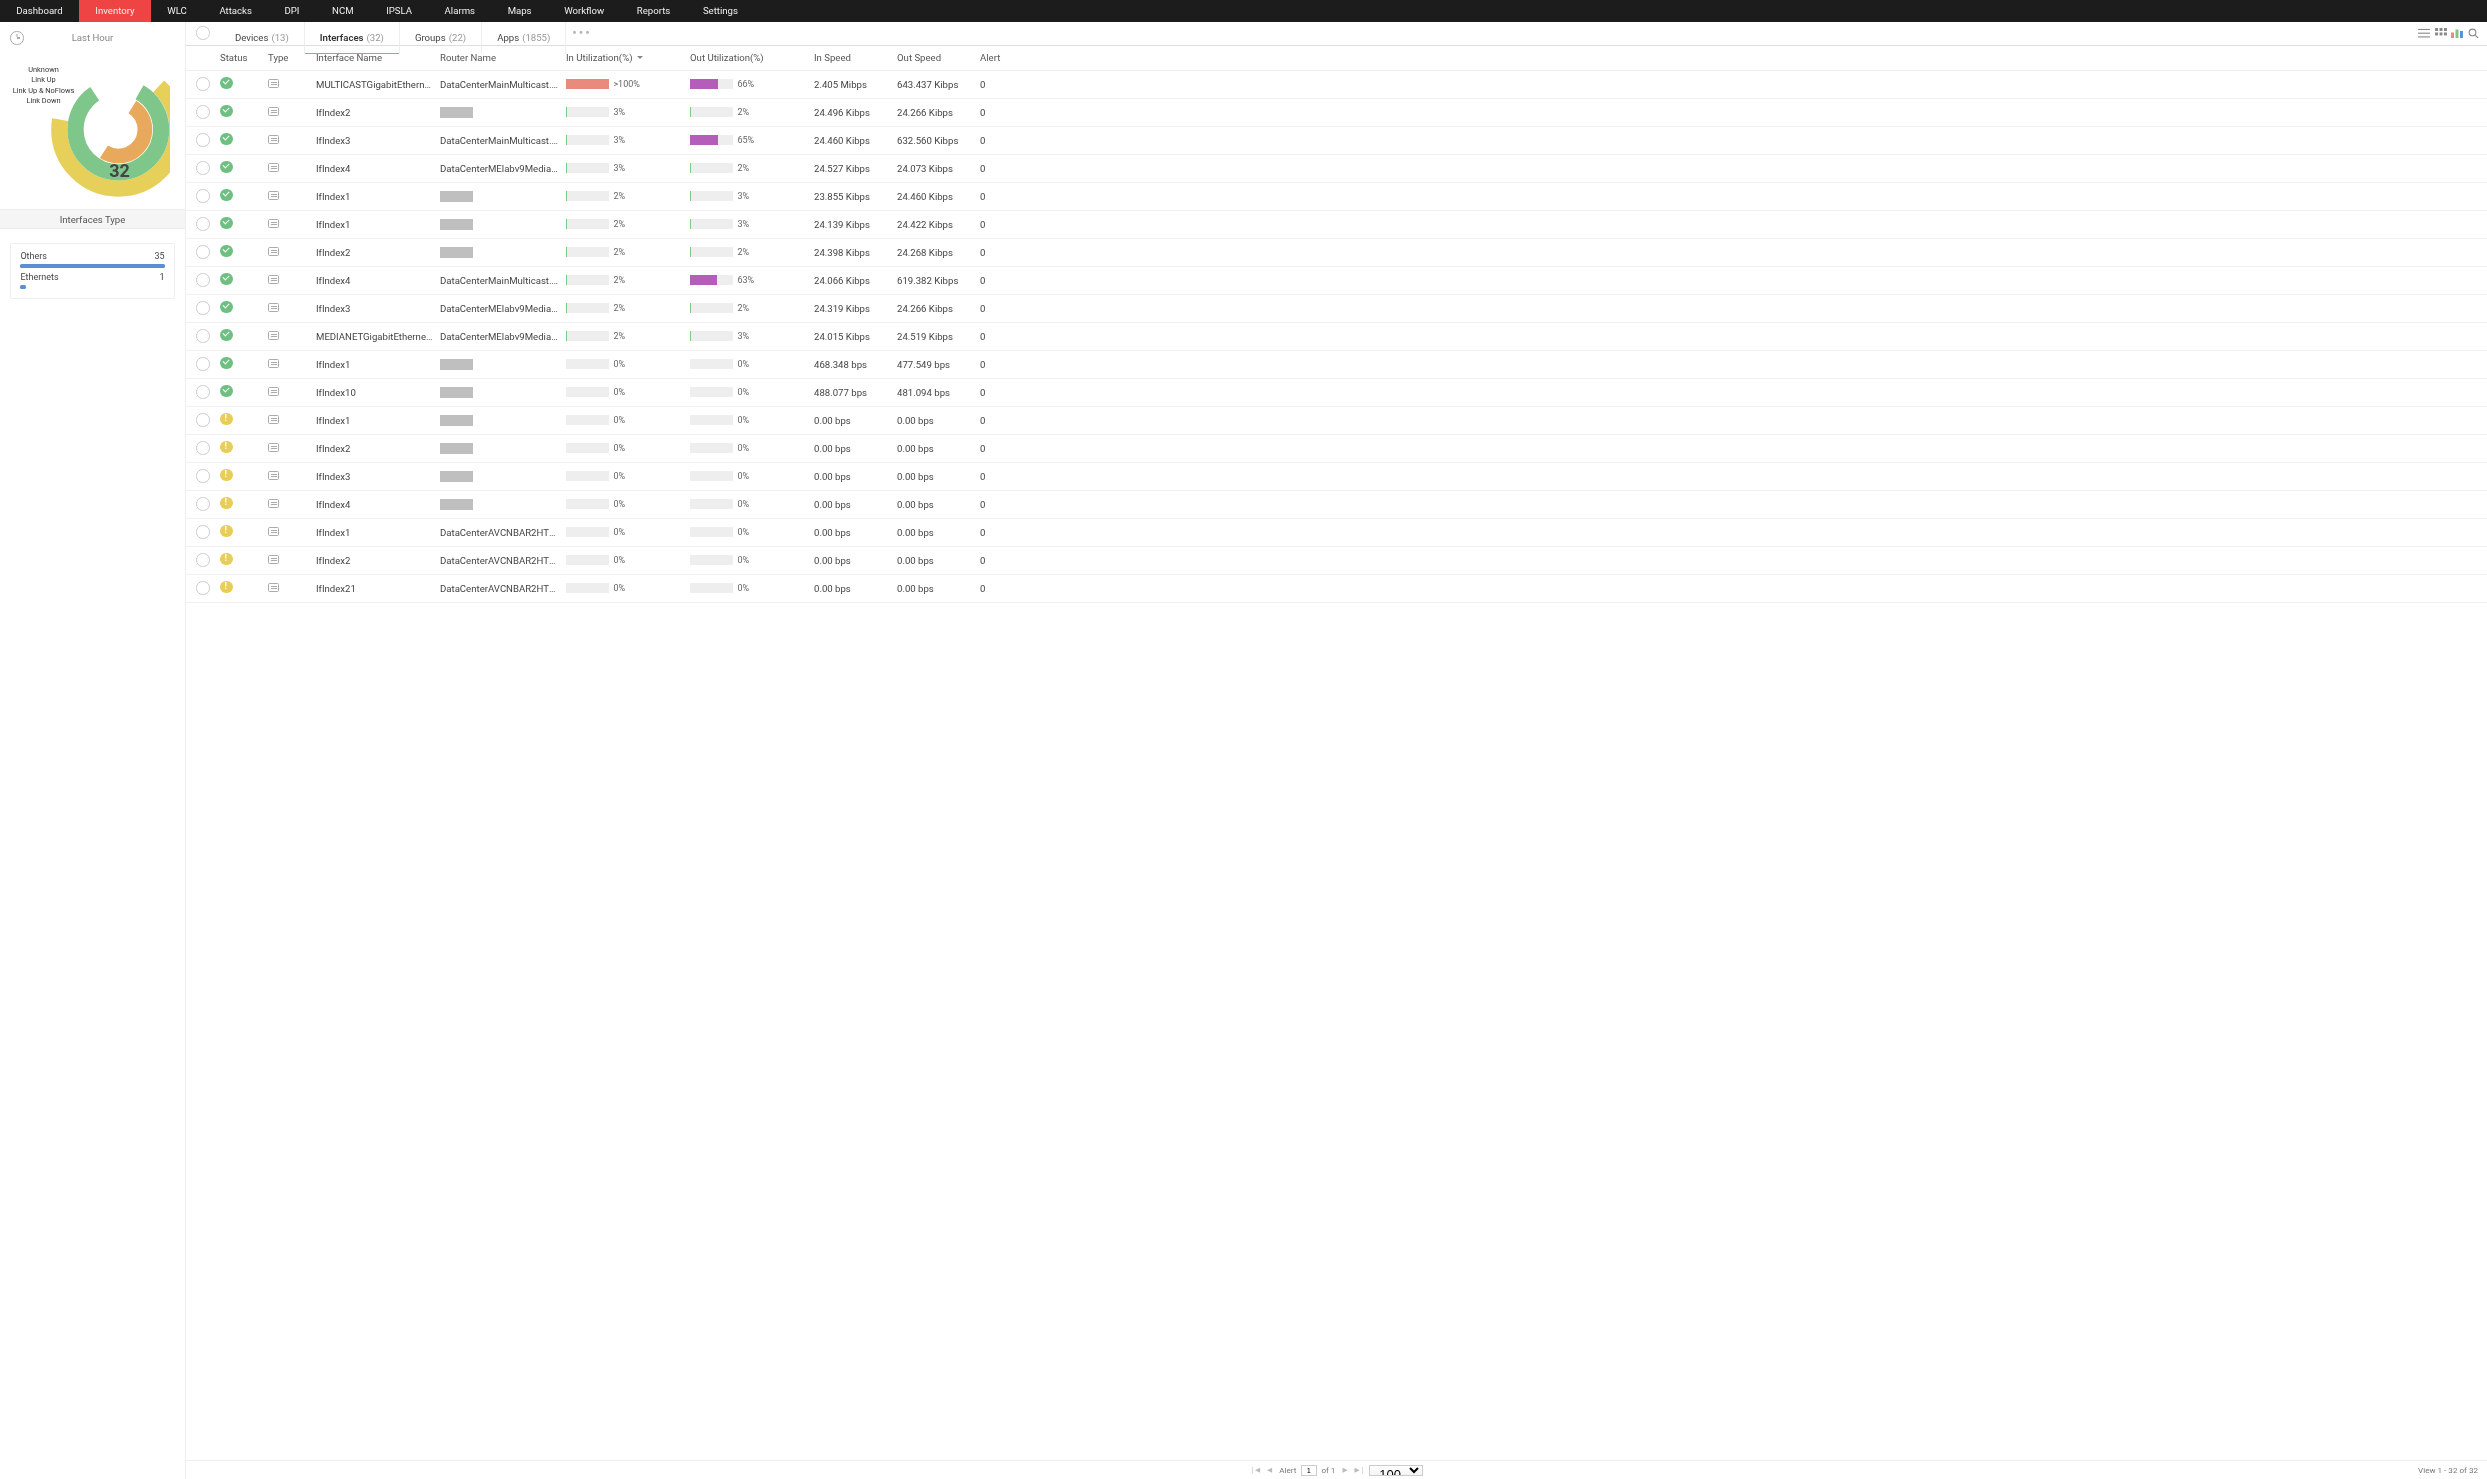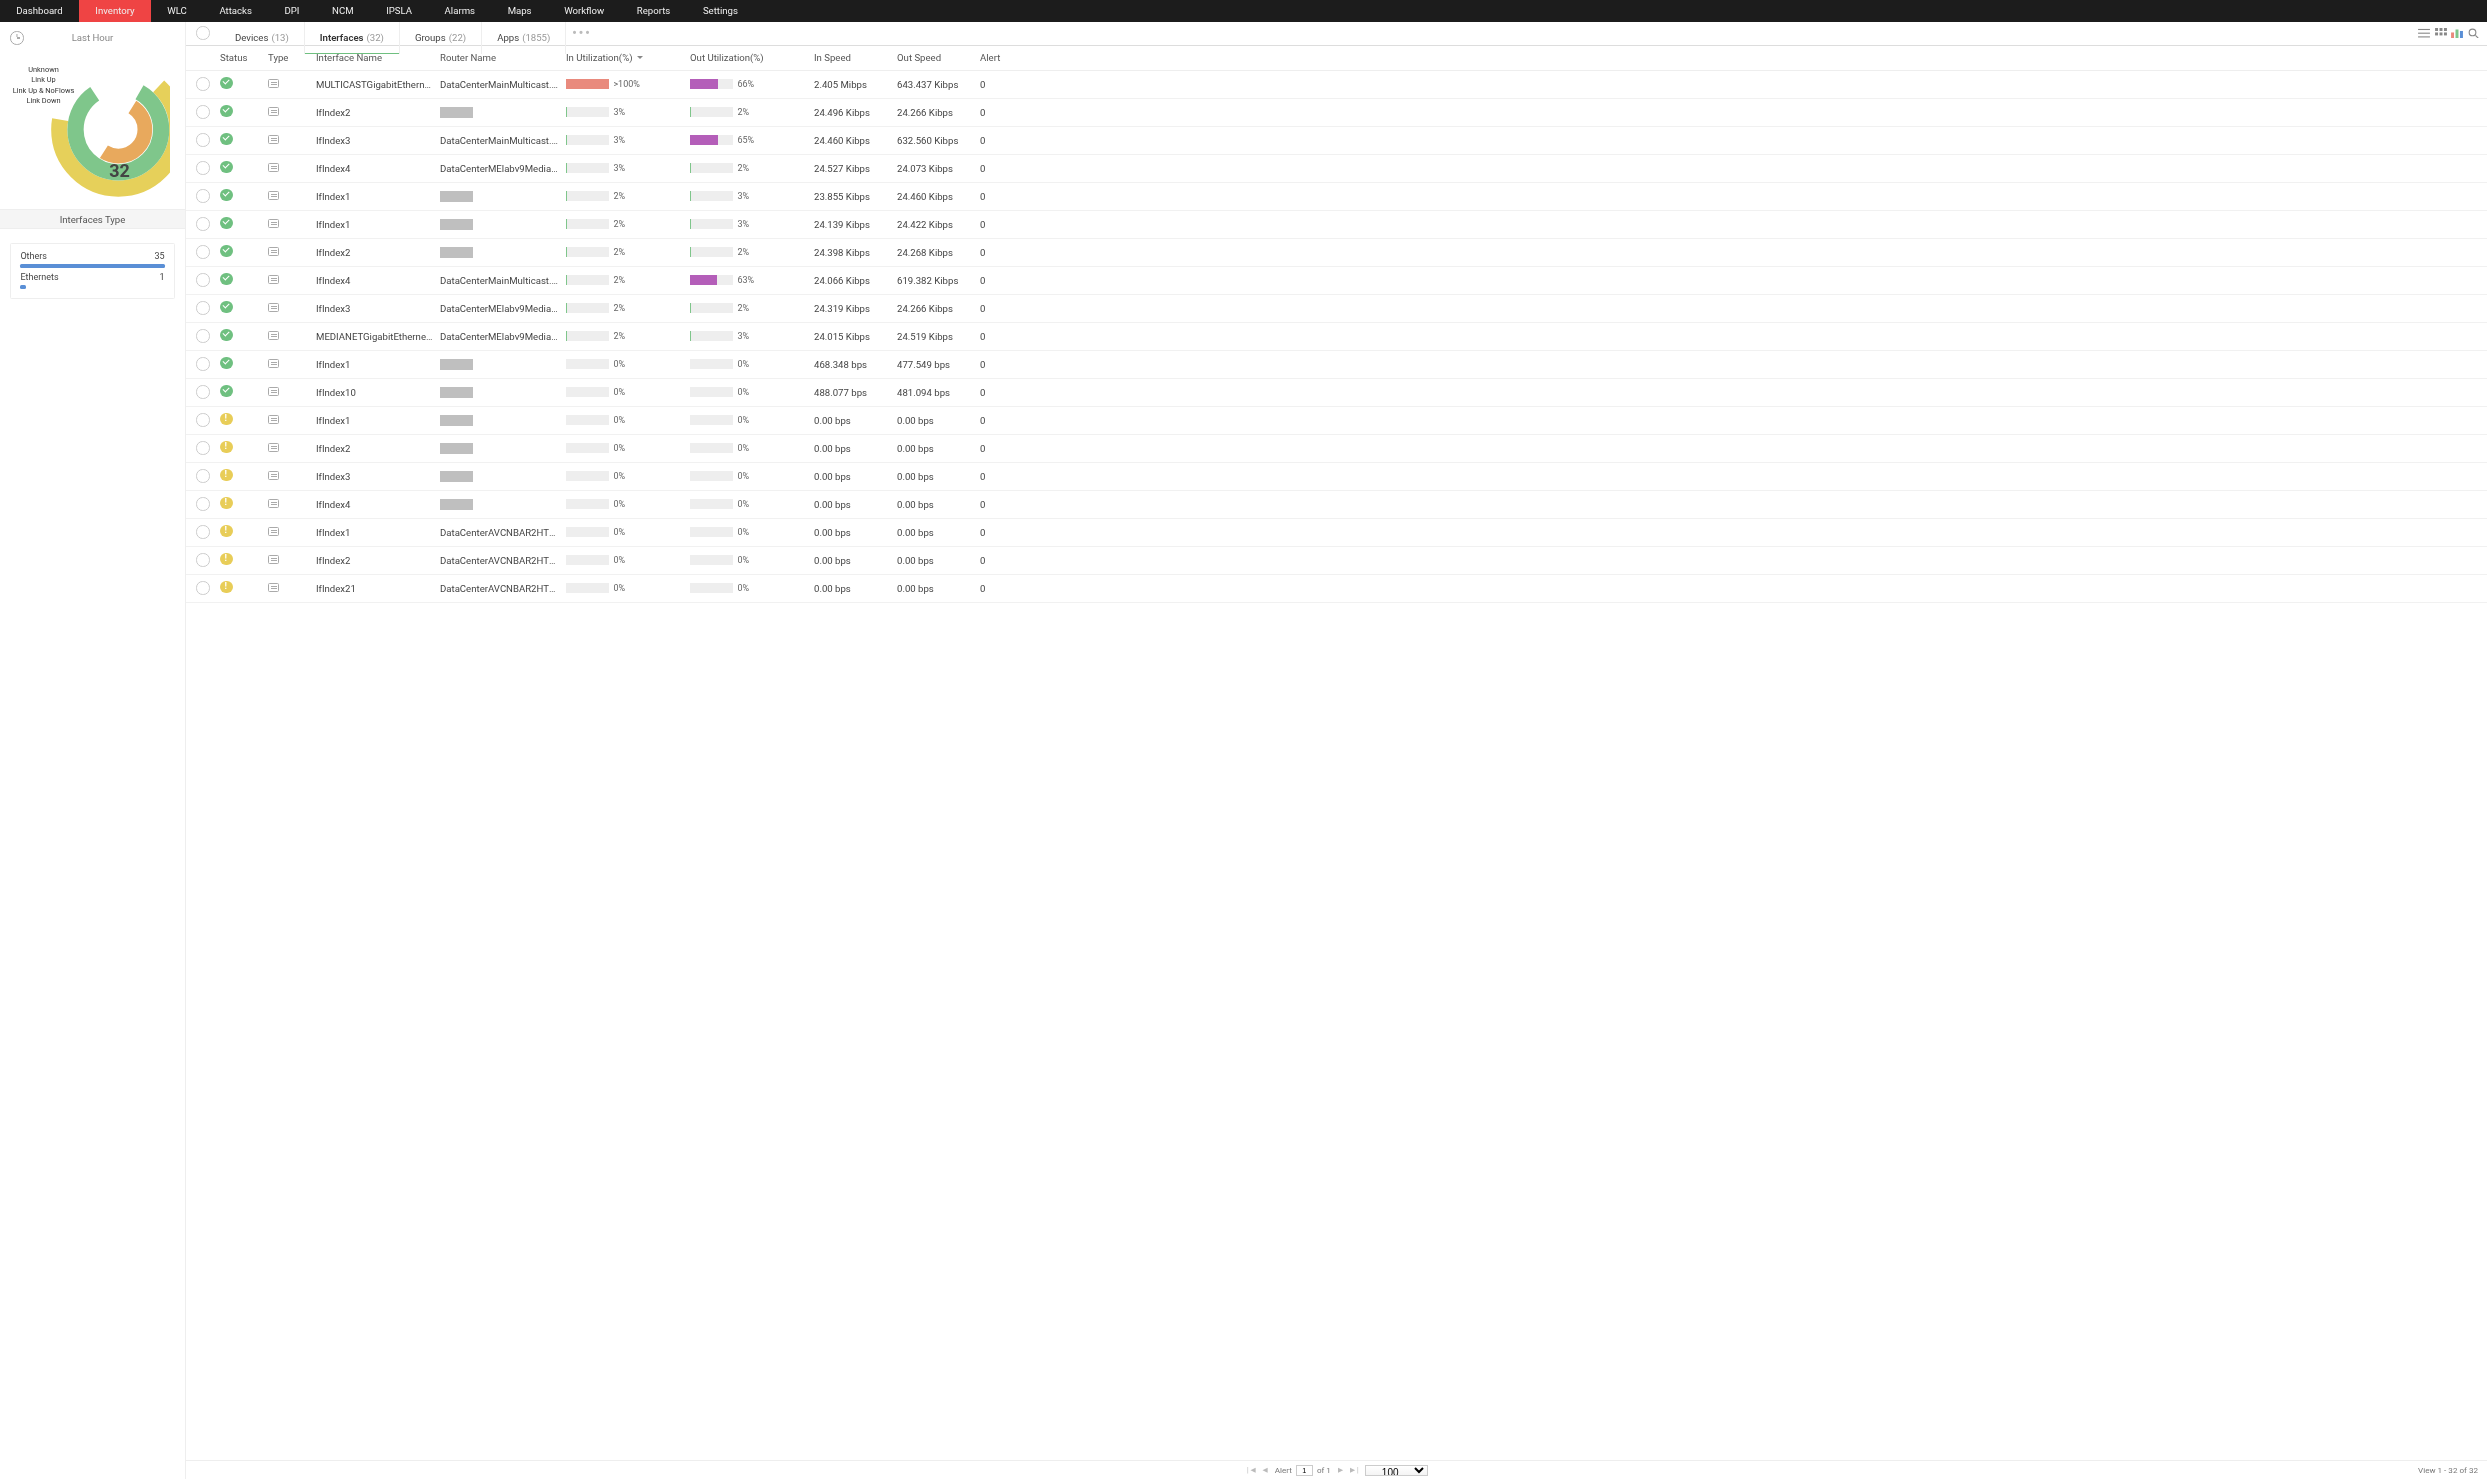--- a/index.html
+++ b/index.html
@@ -344,23 +344,23 @@
   }
   .pg-input {
     width: 16.3px; height: 11px;
     border: 0.7px solid #ccc;
     font-size: 7.4px;
     text-align: center;
   }
   .pg-select {
     height: 11px;
     border: 0.7px solid #ccc;
-    font-size: 10px;
+    font-size: 13px;
     background: linear-gradient(#fff,#f4f4f4);
-    padding: 0 12px;
+    padding: 0 5px;
   }
 </style>
 </head>
 <body>
 
 <div class="topnav" id="topnav">
     <div class="topnav-item">Dashboard</div>
     <div class="topnav-item active">Inventory</div>
     <div class="topnav-item">WLC</div>
     <div class="topnav-item">Attacks</div>

